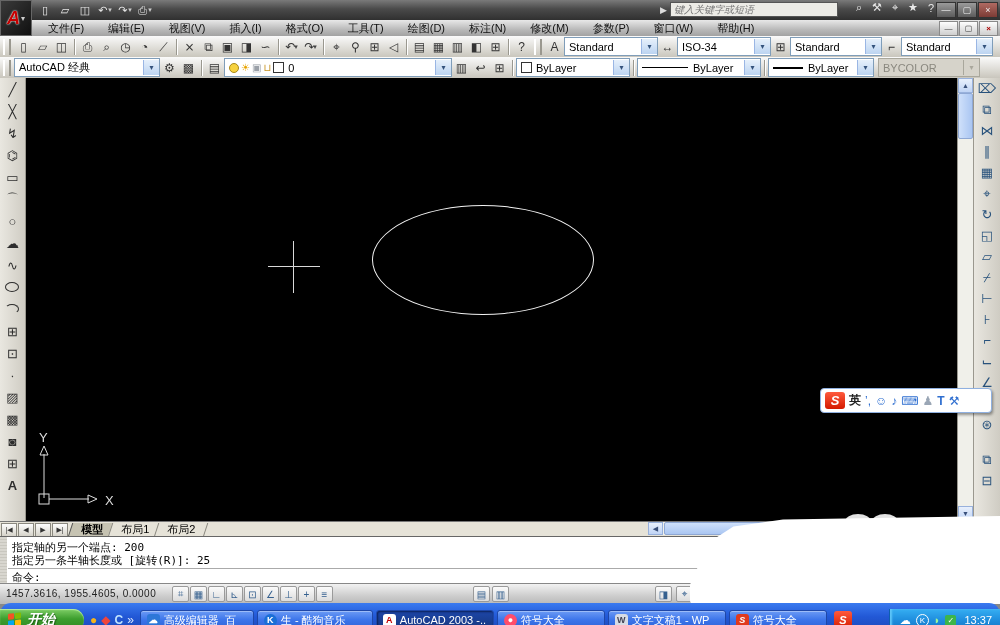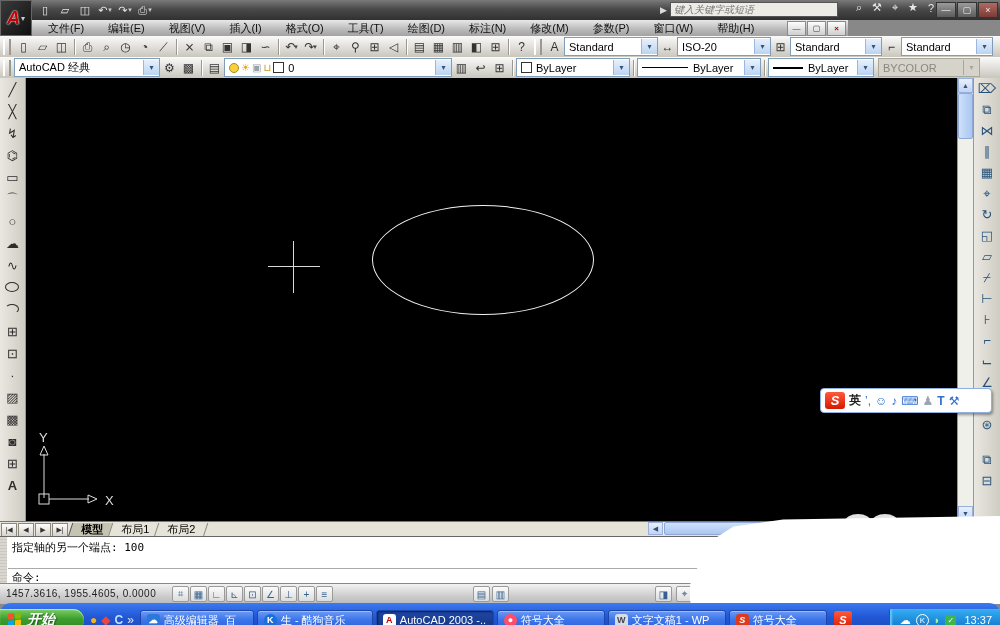--- a/index.html
+++ b/index.html
@@ -25,21 +25,21 @@
   .search-go{color:#ddd;font-size:9px;}
   .searchbox{width:160px;height:13px;background:#ecebe6;border:1px solid #555;
     font-size:10px;font-style:italic;color:#777;padding:0 3px;font-family:"Liberation Sans",sans-serif;}
   .tbicons{position:absolute;right:62px;top:1px;display:flex;align-items:center;gap:4px;}
   .tbico{color:#e8e8e8;font-size:11px;width:14px;text-align:center;}
   .winbtns{position:absolute;right:2px;top:2px;display:flex;gap:1px;}
   .wbtn{width:18px;height:14px;background:linear-gradient(#9a9a9a,#5c5c5c);
     border:1px solid #333;color:#eee;font-size:9px;display:flex;align-items:center;justify-content:center;}
   .wbtn.close{background:linear-gradient(#b06a62,#7c3b35);}
   
-  .menubar{position:absolute;left:0;top:20px;width:848px;height:16px;
+  .menubar{position:absolute;left:0;top:20px;width:1000px;height:16px;
     background:linear-gradient(#e8e8e8,#b9b9b9 60%,#a2a2a2);display:flex;align-items:center;}
   .menus{display:flex;margin-left:36px;}
   .menu-item{padding:1px 12px;font-size:11px;color:#111;}
   .mwinbtns{position:absolute;right:2px;top:1px;display:flex;gap:1px;}
   .mwbtn{width:17px;height:13px;background:linear-gradient(#fdfdfd,#cfcfcf);
     border:1px solid #8a8a8a;color:#333;font-size:8px;display:flex;align-items:center;justify-content:center;}
   .mwbtn.close{color:#a00;font-weight:bold;}
   
   .tbrow{position:absolute;left:0;width:1000px;background:linear-gradient(#fafafa,#d8d6cf 70%,#c9c6bd);
     display:flex;align-items:center;border-bottom:1px solid #9a988f;}
@@ -261,21 +261,21 @@
     <span class="sep"></span>
     <span class="tbtn">?</span>
     <span class="grip"></span>
     <span class="tbtn">A</span>
     <div class="combo" style="width:88px">
       <span>Standard</span>
       <span class="carr">▾</span>
     </div>
     <span class="tbtn">↔</span>
     <div class="combo" style="width:88px">
-      <span>ISO-20</span>
+      <span>ISO-34</span>
       <span class="carr">▾</span>
     </div>
     <span class="tbtn">⊞</span>
     <div class="combo" style="width:86px">
       <span>Standard</span>
       <span class="carr">▾</span>
     </div>
     <span class="tbtn">⌐</span>
     <div class="combo" style="width:86px">
       <span>Standard</span>
@@ -427,21 +427,22 @@
   <div class="hscroll">
     <span class="harrow">◀</span>
     <span class="htrack">
         <span class="hthumb"></span>
       </span>
     <span class="harrow">▶</span>
   </div>
 
   <div class="cmd">
     <div class="cmdgrip"></div>
-    <div class="cline l1">指定轴的另一个端点: 100</div>
+    <div class="cline l1">指定轴的另一个端点: 200</div>
+    <div class="cline l2">指定另一条半轴长度或 [旋转(R)]: 25</div>
     <div class="cmdsep"></div>
     <div class="cline lprompt">命令:</div>
   </div>
 
   <div class="statusbar">
     <span class="coords">1457.3616, 1955.4605, 0.0000</span>
     <span class="sbtn" style="left:172px">⌗</span>
     <span class="sbtn" style="left:190px">▦</span>
     <span class="sbtn" style="left:208px">∟</span>
     <span class="sbtn" style="left:226px">⊾</span>

